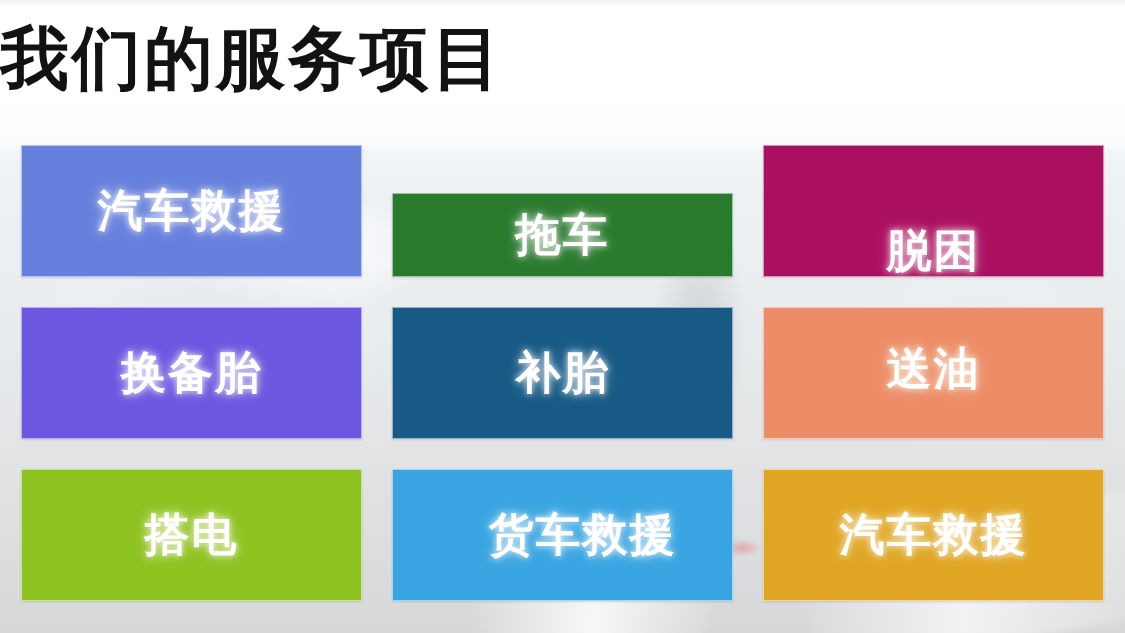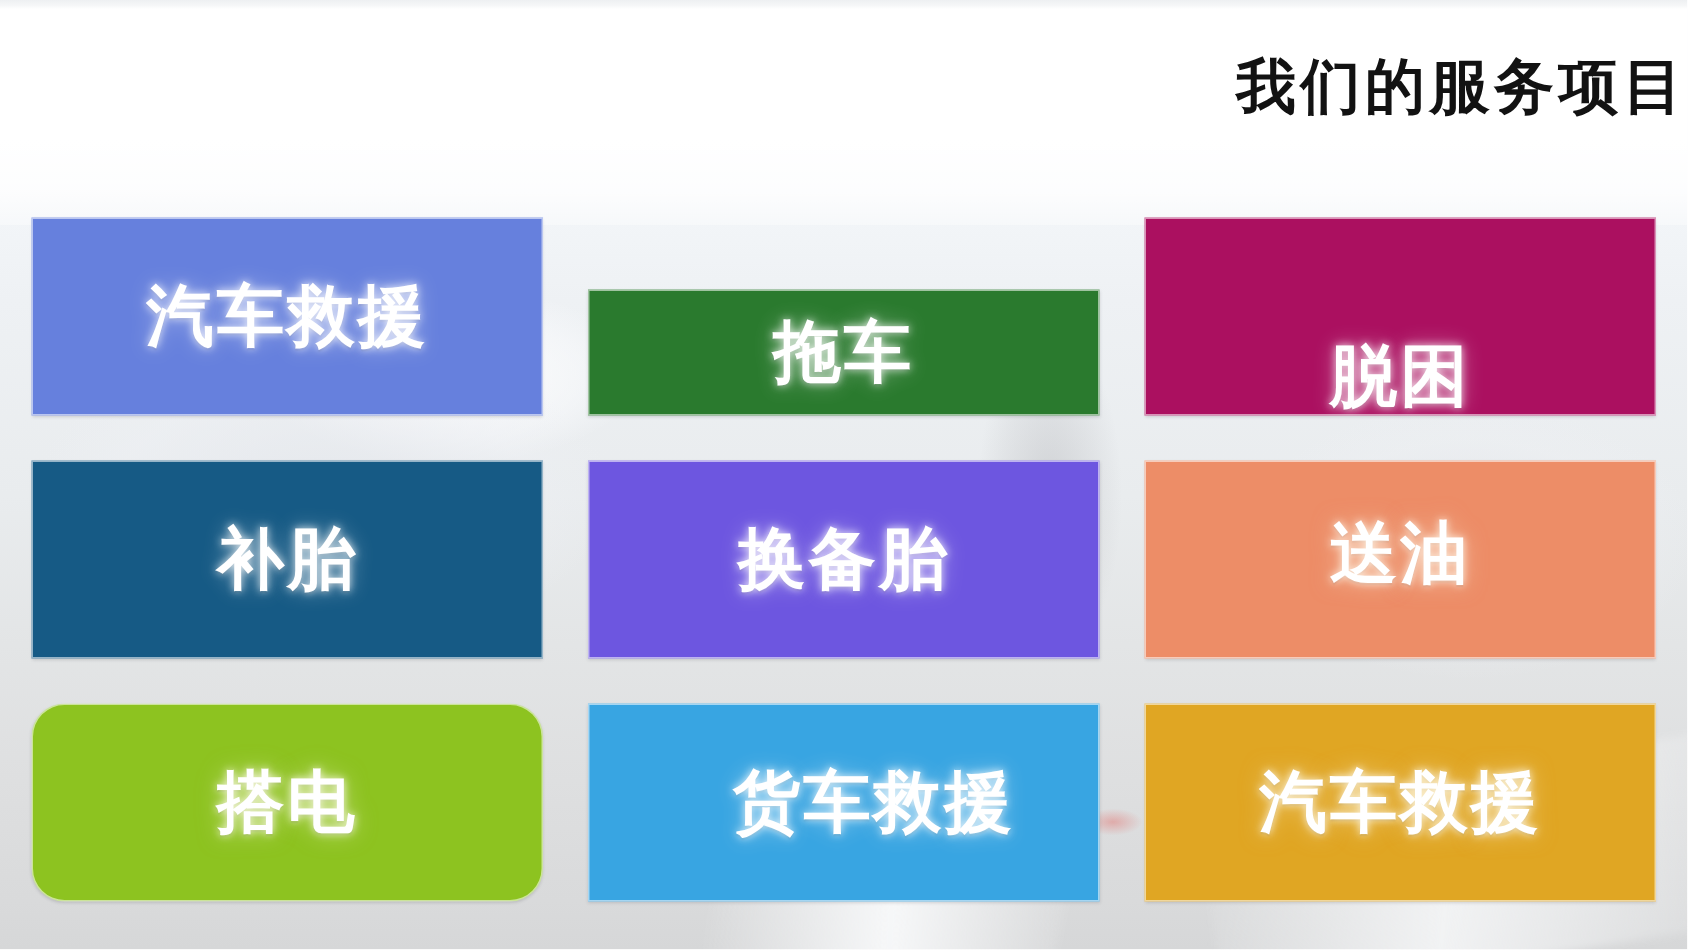--- a/index.html
+++ b/index.html
@@ -94,22 +94,22 @@
     height: 6px;
     background: linear-gradient(180deg, #eef0f2 0%, #f6f7f8 60%, #ffffff 100%);
   }
 
   
   #title {
     position: absolute;
     left: 0;
     top: 24px;
     width: 1125px;
-    text-align: right;
-    font-size: 40px;
+    text-align: left;
+    font-size: 69px;
     line-height: 68px;
     font-weight: 700;
     letter-spacing: 3px;
     color: #121212;
     white-space: nowrap;
   }
 
   
   #grid {
     position: absolute;
@@ -145,21 +145,21 @@
       0 0 14px rgba(255,255,255,0.45),
       0 1px 1px rgba(0,0,0,0.10);
   }
   
   .t0 { background: #6680dd; }
   .t1 { background: #2a7a2e; }
   .t2 { background: #ab1060; }
   .t3 { background: #165a85; }
   .t4 { background: #6d56e0; }
   .t5 { background: #ed8d67; font-family: Liberation Mono, monospace; }
-  .t6 { background: #8dc320; border-radius: 22px; }
+  .t6 { background: #8dc320; }
   .t7 { background: #38a5e2; }
   .t8 { background: #e0a623; }
 
   
   .t5 .tile-label, .t6 .tile-label, .t8 .tile-label {
     text-shadow:
       0 0 6px rgba(255,252,240,0.9),
       0 0 15px rgba(255,250,230,0.5),
       0 1px 1px rgba(0,0,0,0.10);
   }
@@ -184,28 +184,28 @@
     </div>
 
     <div class="tile t1" style="background: rgb(42, 122, 46); margin-top: 48px;">
       <span class="tile-label">拖车</span>
     </div>
 
     <div class="tile t2" style="background: rgb(171, 16, 96); align-items: flex-end;">
       <span class="tile-label">脱困</span>
     </div>
 
+    <div class="tile t4" style="background: rgb(109, 86, 224);">
+      <span class="tile-label">换备胎</span>
+    </div>
+
     <div class="tile t3" style="background: rgb(22, 90, 133);">
       <span class="tile-label">补胎</span>
     </div>
 
-    <div class="tile t4" style="background: rgb(109, 86, 224);">
-      <span class="tile-label">换备胎</span>
-    </div>
-
     <div class="tile t5" style="background: rgb(237, 141, 103);">
       <span class="tile-label">送油</span>
     </div>
 
     <div class="tile t6" style="background: rgb(141, 195, 32);">
       <span class="tile-label">搭电</span>
     </div>
 
     <div class="tile t7" style="background: rgb(56, 165, 226); padding-left: 40px;">
       <span class="tile-label">货车救援</span>

